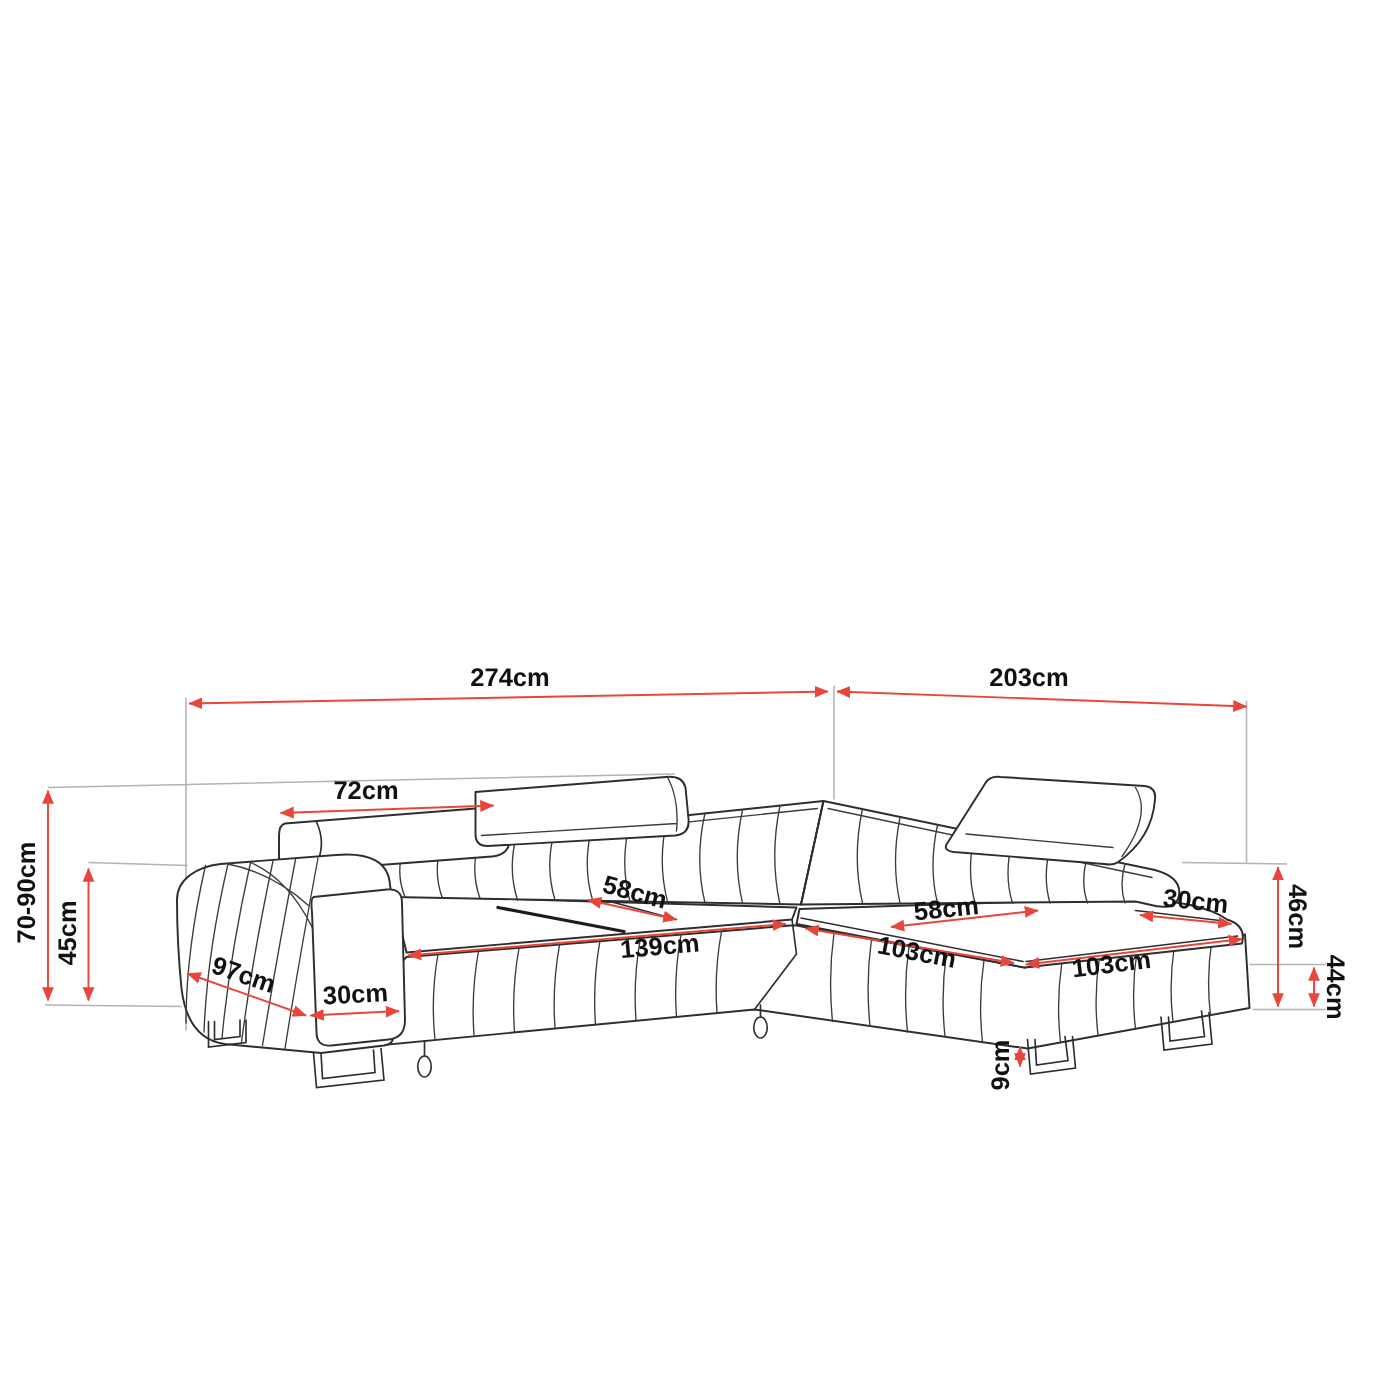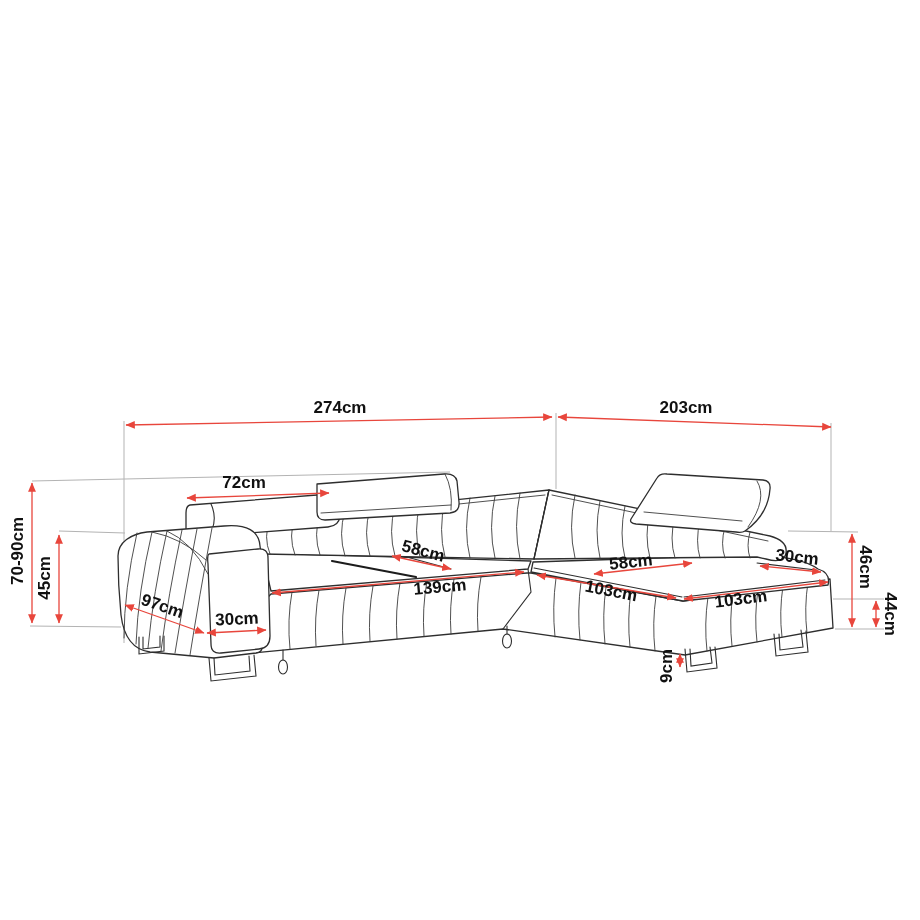--- a/index.html
+++ b/index.html
@@ -1,17 +1,17 @@
 <!DOCTYPE html>
 <html><head>
 <meta charset="utf-8">
 <style>
   html,body{margin:0;padding:0;background:#ffffff;}
   .stage{position:relative;width:920px;height:714px;background:#ffffff;overflow:hidden;
-         font-family:"Liberation Sans",sans-serif;}
+         font-family:"Liberation Sans",sans-serif;margin-top:44px;}
   svg{position:absolute;left:0;top:0;}
   .outline{fill:#ffffff;stroke:#2e2e2e;stroke-width:1.3;stroke-linejoin:round;}
   .line{fill:none;stroke:#2e2e2e;stroke-width:1.1;stroke-linecap:round;}
   .thin{fill:none;stroke:#3c3c3c;stroke-width:0.9;stroke-linecap:round;}
   .seam{fill:none;stroke:#1c1c1c;stroke-width:2.2;stroke-linecap:round;}
   .ext{fill:none;stroke:#b3b3b3;stroke-width:1;}
   .dim{fill:none;stroke:#e8463c;stroke-width:1.3;}
   .dim-label{font:700 17px "Liberation Sans",sans-serif;fill:#111111;
              text-anchor:middle;dominant-baseline:middle;}
 </style>

